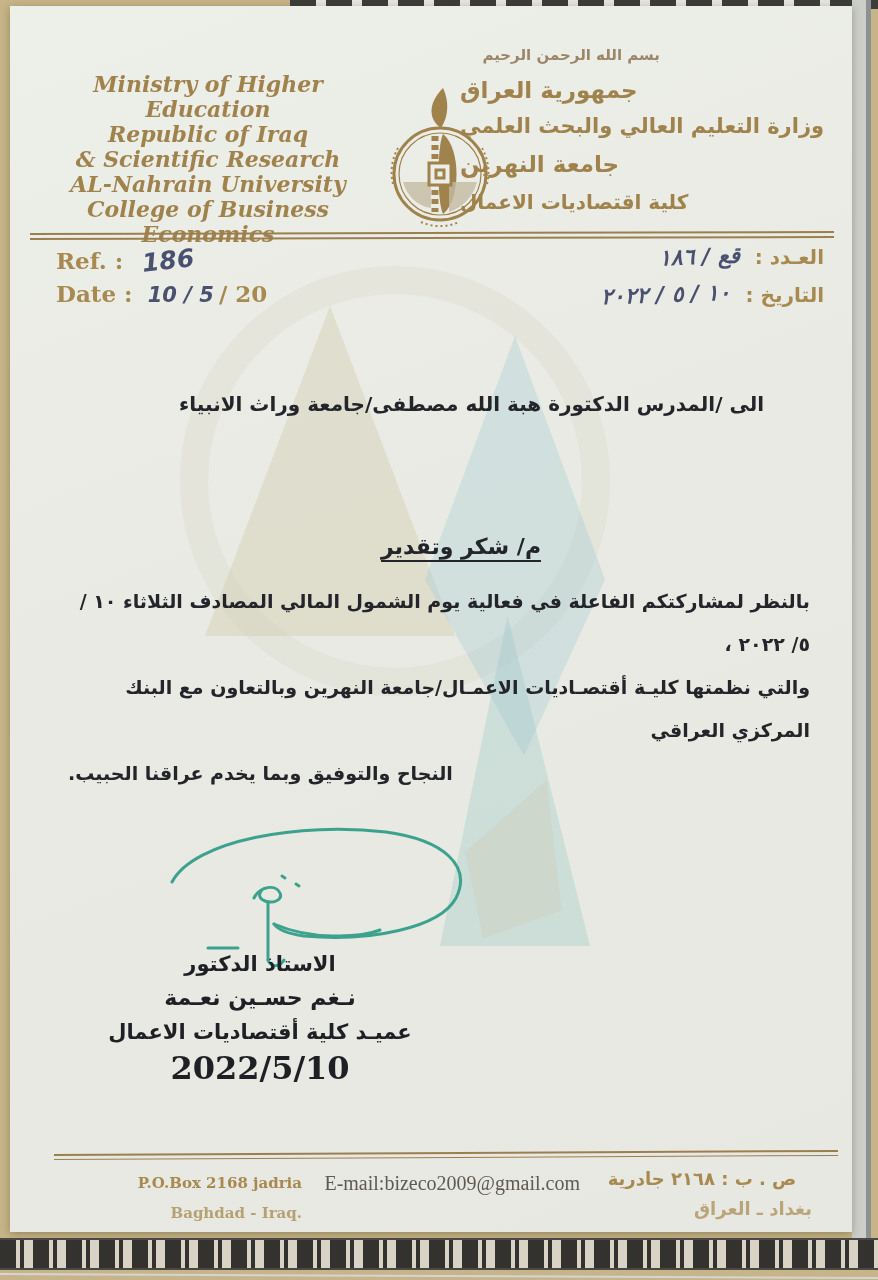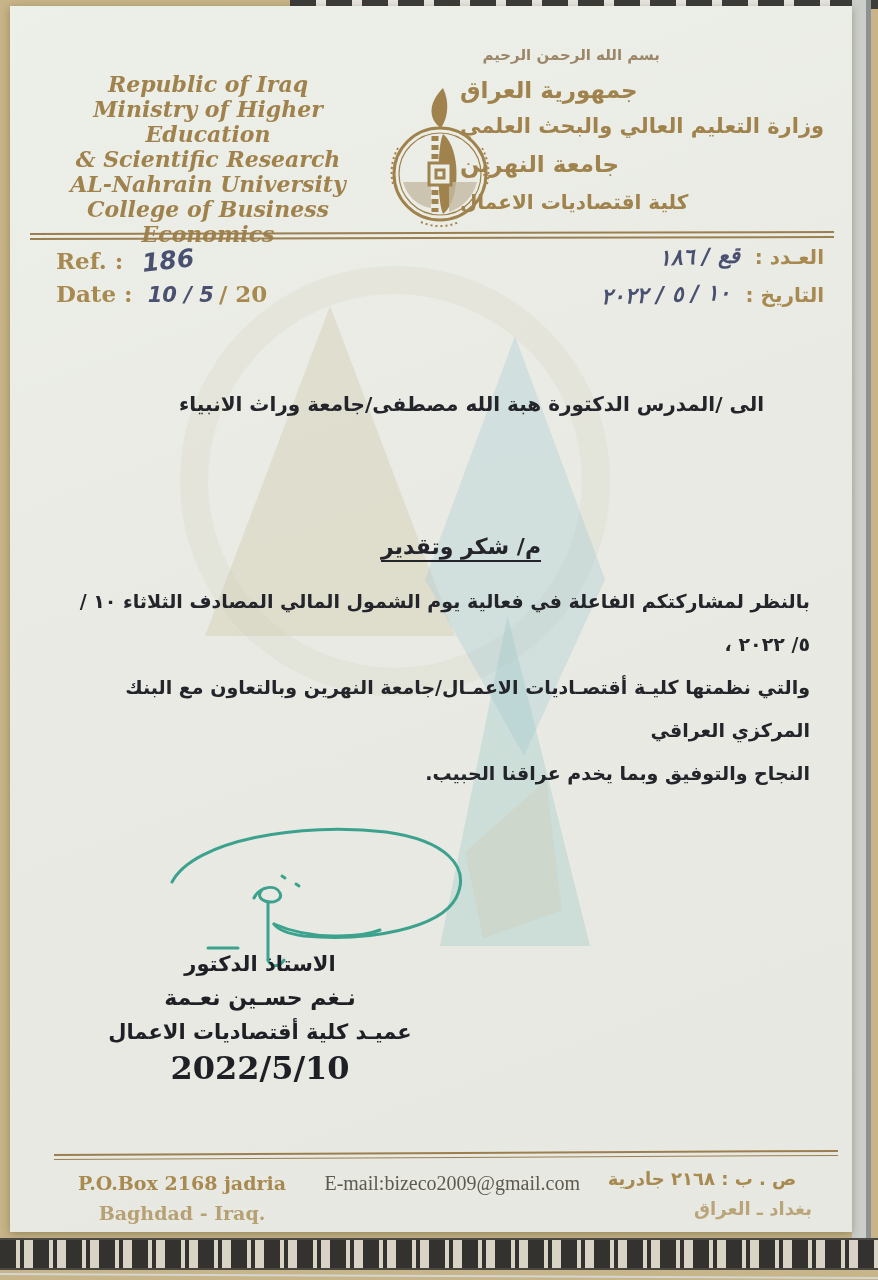--- a/index.html
+++ b/index.html
@@ -64,37 +64,37 @@
   .ar-hand { font-size:22px; margin-right:10px; display:inline-block; transform:rotate(-2deg); }
 
   
   .addressee { position:absolute; right:88px; top:386px; direction:rtl;
     font-size:20px; font-weight:bold; color:#23252b; }
   .subject { position:absolute; left:0; right:0; top:528px; text-align:center; direction:rtl;
     font-size:22px; font-weight:bold; color:#23252b; padding-left:60px;
     text-decoration:underline; text-underline-offset:6px; text-decoration-thickness:2px; }
   .body-text { position:absolute; right:42px; left:58px; top:574px; direction:rtl;
     font-size:19px; font-weight:bold; color:#23252b; line-height:43px; text-align:right; }
-  .body-text .line-last { text-align:right; }
+  .body-text .line-last { text-align:left; }
 
   
   .sig-svg { position:absolute; left:140px; top:812px; width:340px; height:160px; }
   .sig-block { position:absolute; left:70px; top:942px; width:360px; text-align:center;
     color:#1e2026; font-weight:bold; direction:rtl; }
   .sig-block .t { font-size:21px; line-height:33px; }
   .sig-block .n { font-size:22px; line-height:34px; }
   .sig-block .p { font-size:21px; line-height:34px; }
   .sig-block .d { font-size:32px; line-height:38px; direction:ltr;
     font-family:"DejaVu Serif", serif; }
 
   
   .ftr-rule { position:absolute; left:44px; right:14px; top:1146px; height:6px;
     border-top:2px solid #9c7f4e; border-bottom:1px solid #9c7f4e; transform:rotate(-.3deg); }
-  .ftr-pobox { position:absolute; left:52px; top:1162px; width:240px; text-align:center;
-    font-family:"DejaVu Serif", serif; font-weight:bold; color:#a8894f; font-size:19px; line-height:30px; }
+  .ftr-pobox { position:absolute; left:52px; top:1162px; width:240px; text-align:right;
+    font-family:"DejaVu Serif", serif; font-weight:bold; color:#a8894f; font-size:15px; line-height:30px; }
   .ftr-pobox .f2 { opacity:.75; }
   .ftr-email { position:absolute; left:280px; top:1166px; width:290px; text-align:right;
     font-family:Liberation Serif, serif; color:#5f5a50; font-size:20px; }
   .ftr-ar { position:absolute; right:40px; top:1158px; width:220px; text-align:center;
     direction:rtl; color:#a8894f; font-weight:bold; font-size:18px; line-height:30px; }
   .ftr-ar .f2 { opacity:.7;text-align:right; }
 </style>
 </head>
 <body>
 
@@ -106,22 +106,22 @@
 
   <div class="wm wm-ring"></div>
   <div class="wm wm-tri-beige"></div>
   <div class="wm wm-diamond-blue"></div>
   <div class="wm wm-tri-teal"></div>
   <div class="wm wm-bot"></div>
 
   <div class="bismillah">بسم الله الرحمن الرحيم</div>
 
   <div class="hdr-en">
+    <div>Ministry of Higher Education</div>
     <div>Republic of Iraq</div>
-    <div>Ministry of Higher Education</div>
     <div>&amp; Scientific Research</div>
     <div>AL-Nahrain University</div>
     <div>College of Business</div>
     <div>Economics</div>
   </div>
 
   <svg class="logo" viewBox="0 0 134 148">
 
     <path d="M70 2 C54 18 56 34 68 42 C76 30 76 14 70 2 Z" fill="#a0824c"></path>
 

